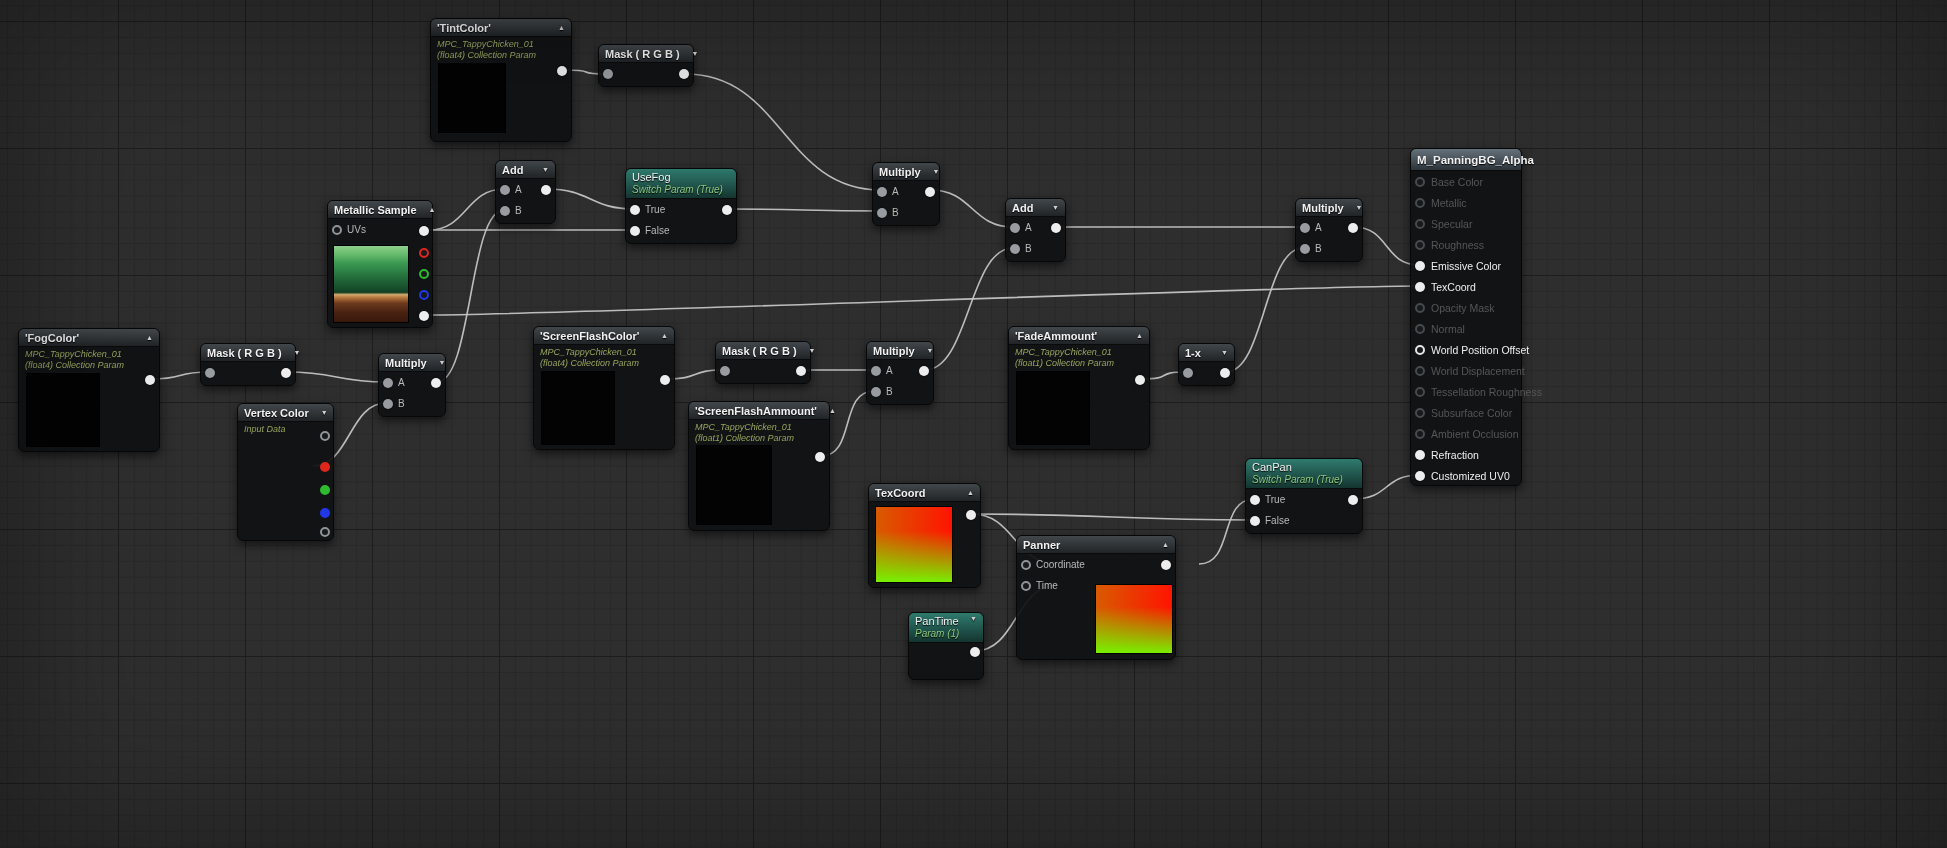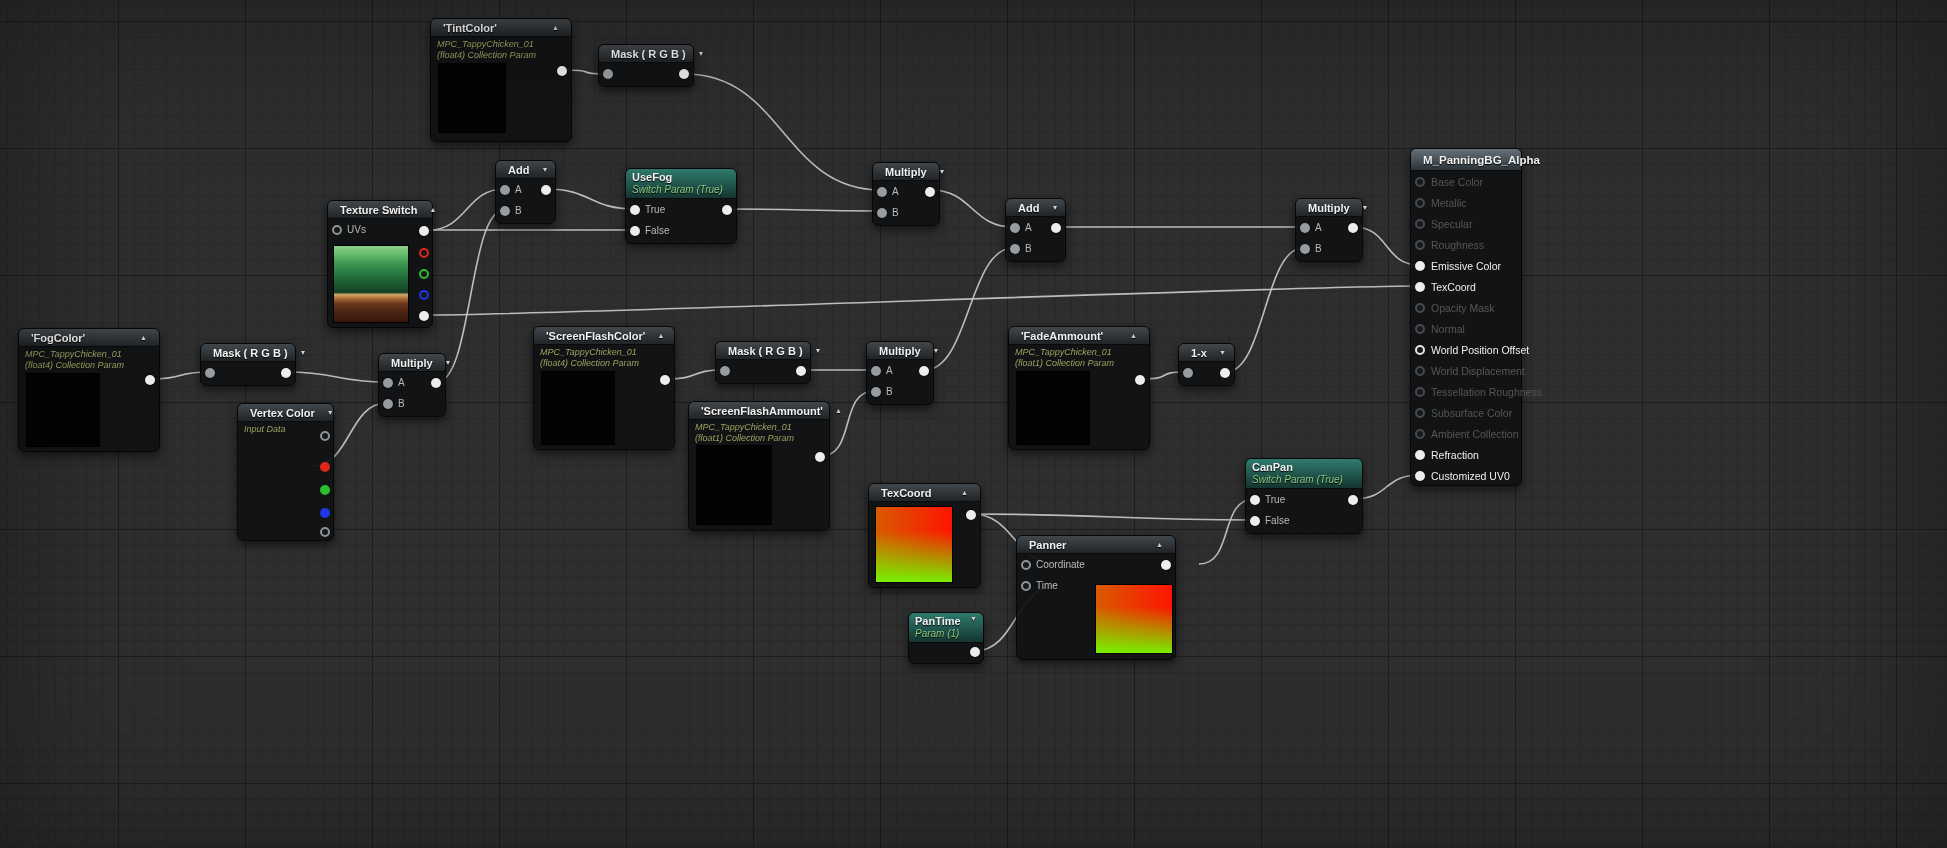--- a/index.html
+++ b/index.html
@@ -14,21 +14,21 @@
     background-size:127px 127px,127px 127px,15.875px 15.875px,15.875px 15.875px;
     background-position:-9px 21px,-9px 21px,-9px 21px,-9px 21px;}
   .canvas::after{content:"";position:absolute;inset:0;pointer-events:none;z-index:4;
     box-shadow:inset 0 0 160px rgba(0,0,0,.38)}
   svg#wires{position:absolute;left:0;top:0;z-index:1}
   svg#wires path{fill:none;stroke:#c9c9c9;stroke-width:1.6px;opacity:.92}
 
   .node{position:absolute;z-index:2;background:rgba(16,18,20,.94);
     border:1px solid #060708;border-radius:6px;color:#dcdcdc;font-size:11px;
     box-shadow:0 4px 10px rgba(0,0,0,.55)}
-  .hdr{display:flex;align-items:center;gap:12px;height:18px;padding:0 12px;
+  .hdr{display:flex;align-items:center;gap:12px;height:18px;padding:0 6px;
     background:linear-gradient(180deg,#42474b,#202427);border-bottom:1px solid #0a0a0a;
     border-radius:5px 5px 0 0;font-weight:bold;font-size:11px;color:#f2f2f2;
     text-shadow:0 1px 1px #000;white-space:nowrap}
   .tri{margin-left:auto;font-size:7px;color:#cfcfcf;line-height:1}
   .row{display:flex;align-items:center;gap:5px;height:21px;padding:0 4px}
   .lbl{font-size:10px;color:#b9b9b9;white-space:nowrap}
   .out{margin-left:auto}
   .pin{width:10px;height:10px;border-radius:50%;flex:none;display:inline-block}
   .p-filled{background:#ededed;box-shadow:0 0 2px rgba(0,0,0,.8)}
   .p-grey{background:#989ca0;box-shadow:0 0 2px rgba(0,0,0,.8)}
@@ -40,21 +40,21 @@
   .r-green{background:#17191b;border:2px solid #2fbb2f}
   .r-blue{background:#17191b;border:2px solid #2238e8}
   .abs{position:absolute}
   .subs{padding:2px 6px 0;font-size:9px;font-style:italic;color:#98a45e;line-height:11px;white-space:nowrap}
   .preview{position:absolute;border:1px solid #000}
   .pv-black{background:#030303}
   .pv-tex{background:linear-gradient(180deg,#8fd08c 0%,#63b96a 12%,#3d9a52 22%,#2b7f44 34%,#1f6236 46%,#174d2b 56%,#123f23 61%,#d2a96e 64%,#b4763c 68%,#6e3a1e 75%,#4a2212 87%,#38180c 100%)}
   .pv-uv{background:linear-gradient(to top, rgba(110,255,0,.92), rgba(110,255,0,0) 68%),linear-gradient(to right,#d85b00,#ff1400)}
   .hdr.sw{height:auto;flex-direction:column;align-items:stretch;gap:0;
     background:linear-gradient(180deg,#2f7a6e,#143530);padding:2px 6px 3px}
-  .sw-title{display:flex;align-items:flex-start;font-weight:bold;line-height:13px}
+  .sw-title{display:flex;align-items:flex-start;font-weight:normal;line-height:13px}
   .sw-sub{font-size:10px;font-style:italic;color:#8bca80;font-weight:normal;line-height:11px}
   .hdr.mat{height:22px;background:linear-gradient(180deg,#66727b,#2d353b);font-size:11.5px}
   .mat-row{display:flex;align-items:center;gap:6px;height:21.07px;padding:0 4px;font-size:10.5px;white-space:nowrap}
   .mat-row.dim{color:#565656}
   .mat-row.active{color:#efefef}
 </style>
 </head>
 <body>
 
 <div class="canvas">
@@ -139,21 +139,21 @@
         <span class="pin p-filled out"></span>
       </div>
     <div class="row">
         <span class="pin p-filled"></span>
         <span class="lbl">False</span>
       </div>
   </div>
 
   <div class="node" style="left:327px;top:200px;width:106px;height:128px">
     <div class="hdr">
-      <span>Texture Switch</span>
+      <span>Metallic Sample</span>
       <span class="tri">▲</span>
     </div>
     <div class="row">
         <span class="pin p-hollow"></span>
         <span class="lbl">UVs</span>
       </div>
     <div class="preview pv-tex" style="left:5px;top:44px;width:76px;height:78px"></div>
     <span class="pin p-filled abs" style="right:3px;top:25px"></span>
     <span class="pin r-red abs" style="right:3px;top:47px"></span>
     <span class="pin r-green abs" style="right:3px;top:68px"></span>
@@ -257,21 +257,21 @@
         <div class="mat-row dim">
           <span class="pin p-dim"></span>
           <span>Tessellation Roughness</span>
         </div>
         <div class="mat-row dim">
           <span class="pin p-dim"></span>
           <span>Subsurface Color</span>
         </div>
         <div class="mat-row dim">
           <span class="pin p-dim"></span>
-          <span>Ambient Collection</span>
+          <span>Ambient Occlusion</span>
         </div>
         <div class="mat-row active">
           <span class="pin p-filled"></span>
           <span>Refraction</span>
         </div>
         <div class="mat-row active">
           <span class="pin p-filled"></span>
           <span>Customized UV0</span>
         </div>
       </div>
@@ -426,21 +426,21 @@
         <span class="lbl">Coordinate</span>
       </div>
     <div class="row" style="width:78px">
         <span class="pin p-hollow"></span>
         <span class="lbl">Time</span>
       </div>
     <div class="preview pv-uv" style="left:78px;top:48px;width:78px;height:70px"></div>
     <span class="pin p-filled abs" style="right:4px;top:24px"></span>
   </div>
 
-  <div class="node" style="left:908px;top:612px;width:76px;height:52px">
+  <div class="node" style="left:908px;top:612px;width:76px;height:68px">
     <div class="hdr sw">
       <span class="sw-title">
           <span>PanTime</span>
           <span class="tri">▼</span>
         </span>
       <span class="sw-sub">Param (1)</span>
     </div>
     <span class="pin p-filled abs" style="right:3px;top:34px"></span>
   </div>
 

